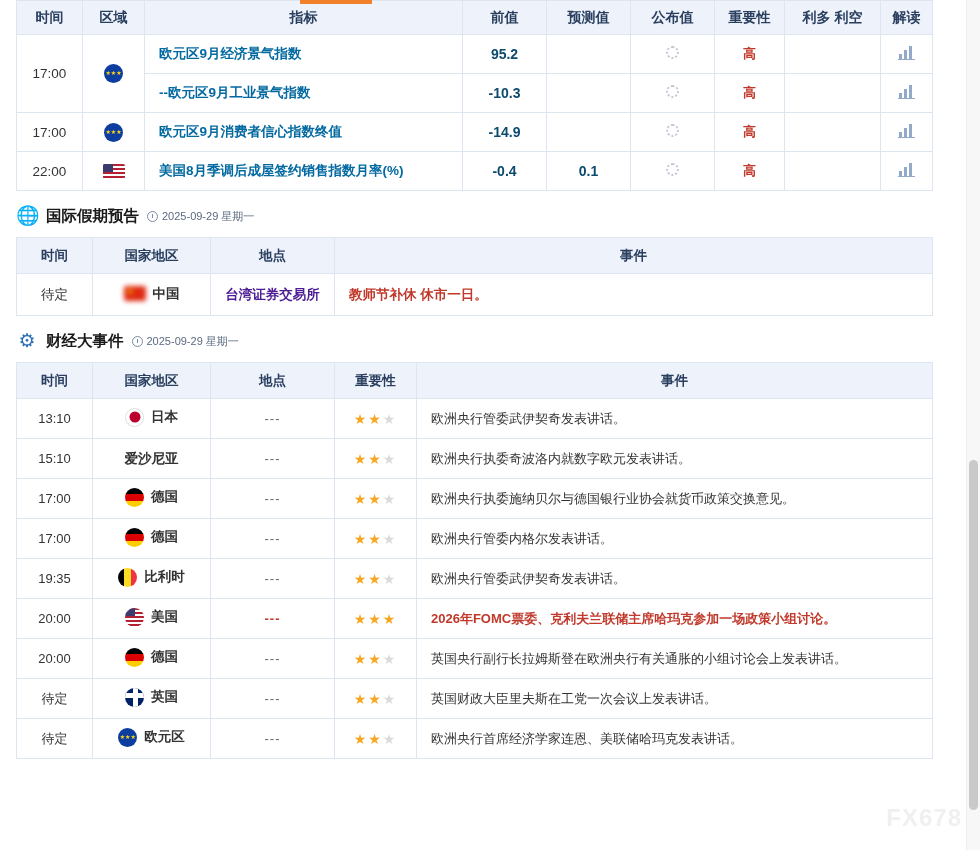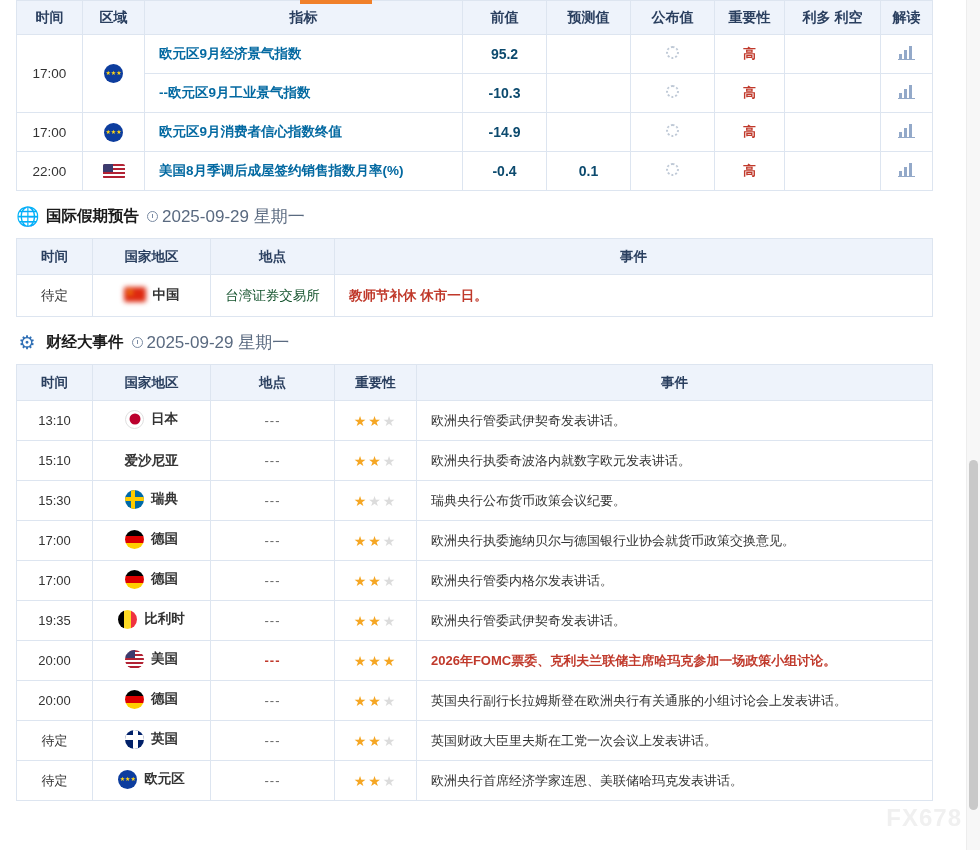--- a/index.html
+++ b/index.html
@@ -88,34 +88,34 @@
 
   
   .sec-head {
     display:flex; align-items:center; gap:8px;
     margin: 14px 0 10px 16px;
   }
   .sec-head .ico {
     width: 22px; height: 22px; color:#2f6fb5; font-size: 19px; line-height: 22px; text-align:center;
   }
   .sec-title { font-size: 15.5px; font-weight: bold; color: #1a1a1a; }
-  .sec-date { font-size: 17px; color:#5a6a80; display:flex; align-items:center; gap:4px; }
+  .sec-date { font-size: 11px; color:#5a6a80; display:flex; align-items:center; gap:4px; }
   .clock { display:inline-block; width:11px; height:11px; border:1.3px solid #7a8ba3; border-radius:50%; position:relative; }
   .clock:after { content:""; position:absolute; left:4px; top:2px; width:1.2px; height:4px; background:#7a8ba3; }
 
   
   .hol-table { width: 916px; }
   .hol-table th {
     background:#eef3fb; color:#2a3f5f; font-size:13.5px; font-weight:bold; height:36px;
     border:1px solid #dde5f0; text-align:center;
   }
   .hol-table td {
     border:1px solid #dde5f0; height:42px; font-size:13.5px; text-align:center; color:#333;
   }
-  .hol-table td.loc { color:#14532d; font-weight:normal; }
+  .hol-table td.loc { color:#4c1d95; font-weight:bold; }
   .hol-table td.evt { text-align:left; padding-left:14px; color:#c0392b; font-weight:bold; }
   .ctry { display:inline-flex; align-items:center; gap:7px; justify-content:center; }
   .ctry span.nm { font-weight:bold; color:#333; font-size:13.5px; }
   .blur { filter: blur(2.4px); }
 
   
   .evt-table { width: 916px; }
   .evt-table th {
     background:#eef3fb; color:#2a3f5f; font-size:13.5px; font-weight:bold; height:36px;
     border:1px solid #dde5f0; text-align:center;
@@ -323,33 +323,20 @@
           <tr>
             <td>15:10</td>
             <td><span class="ctry">
                 <span class="nm">爱沙尼亚</span>
               </span></td>
             <td><span class="dash">---</span></td>
             <td><span class="stars"><span class="st-on">★</span><span class="st-on">★</span><span class="st-off">★</span></span></td>
             <td class="e">欧洲央行执委奇波洛内就数字欧元发表讲话。</td>
           </tr>
           <tr>
-            <td>15:30</td>
-            <td><span class="ctry">
-                <span class="flag circle se">
-                  <span class="v"></span>
-                  <span class="h"></span>
-                </span>
-                <span class="nm">瑞典</span>
-              </span></td>
-            <td><span class="dash">---</span></td>
-            <td><span class="stars"><span class="st-on">★</span><span class="st-off">★</span><span class="st-off">★</span></span></td>
-            <td class="e">瑞典央行公布货币政策会议纪要。</td>
-          </tr>
-          <tr>
             <td>17:00</td>
             <td><span class="ctry">
                 <span class="flag circle de"></span>
                 <span class="nm">德国</span>
               </span></td>
             <td><span class="dash">---</span></td>
             <td><span class="stars"><span class="st-on">★</span><span class="st-on">★</span><span class="st-off">★</span></span></td>
             <td class="e">欧洲央行执委施纳贝尔与德国银行业协会就货币政策交换意见。</td>
           </tr>
           <tr>

